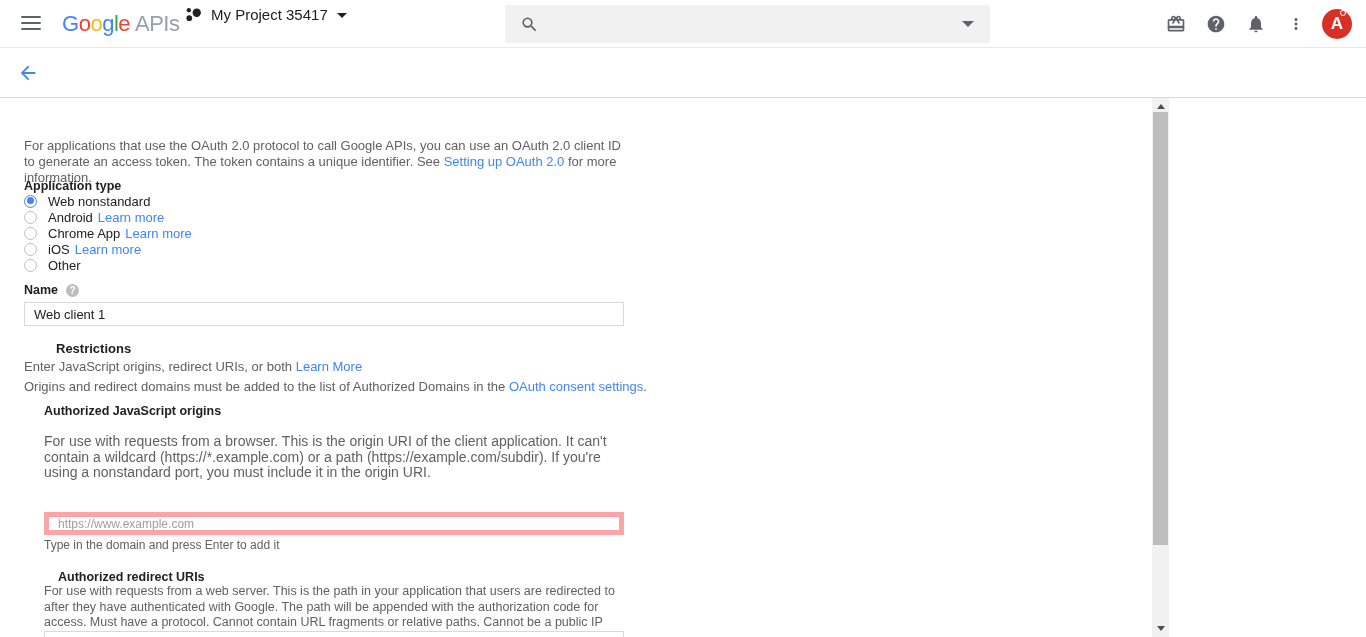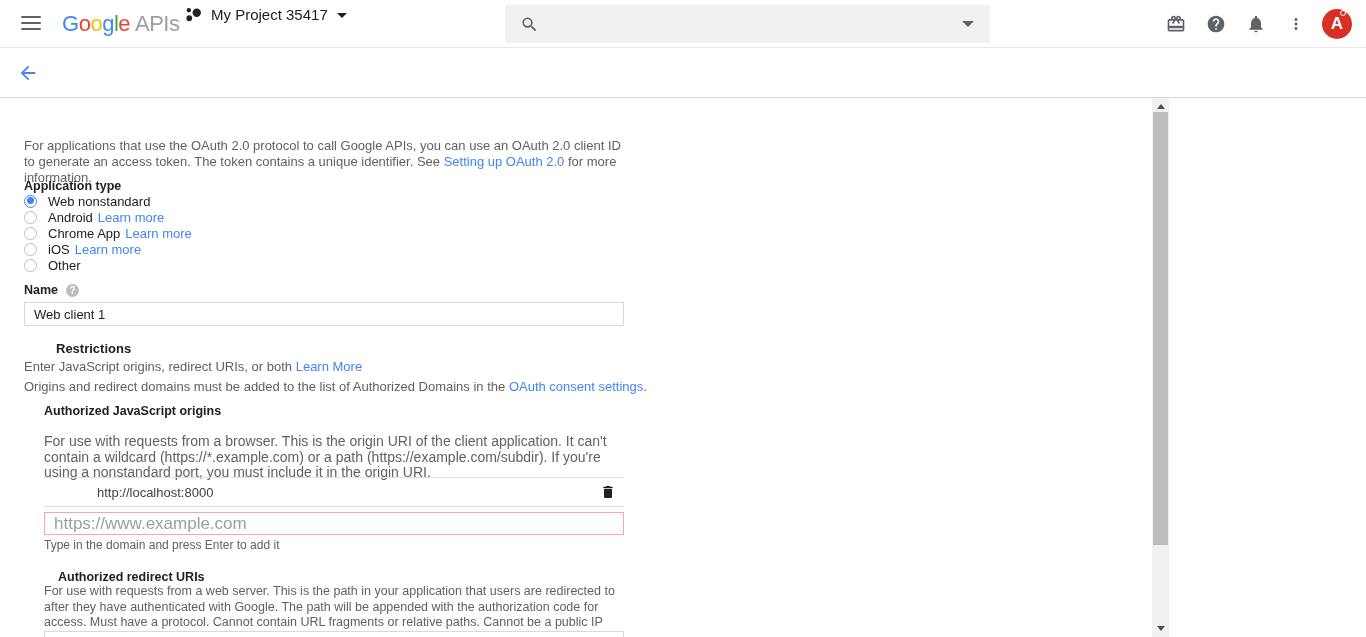--- a/index.html
+++ b/index.html
@@ -81,21 +81,21 @@
   .origins-h { position:absolute; left:44px; top:306px; }
   .origins-desc { position:absolute; left:44px; top:336px; width:582px; font-size:14px;
     line-height:15.7px; color:#616161; }
   .origin-row { position:absolute; left:44px; top:379px; width:580px; height:30px;
     border-top:1px solid #e0e0e0; border-bottom:1px solid #e0e0e0;
     display:flex; align-items:center; }
   .origin-text { font-size:13px; color:#424242; padding-left:53px; flex:1; }
   .trash-btn { width:30px; height:30px; display:flex; align-items:center; justify-content:center;
     cursor:pointer; margin-right:1px; }
   .origin-input { position:absolute; left:44px; top:414px; width:580px; height:23px;
-    border:1px solid #fca5a5; font-size:17px; color:#212121; padding:0 9px;
+    border:5px solid #fca5a5; font-size:12px; color:#212121; padding:0 9px;
     font-family:inherit; outline:none; }
   .origin-input::placeholder { color:#9e9e9e; opacity:1; }
   .origin-helper { position:absolute; left:44px; top:440px; font-size:12px; color:#616161; }
 
   .redirect-h { position:absolute; left:58px; top:472px; }
   .redirect-desc { position:absolute; left:44px; top:486px; width:590px; font-size:12.5px;
     line-height:15.7px; color:#616161; }
   .partial-input { position:absolute; left:44px; top:533px; width:580px; height:7px;
     border:1px solid #d9d9d9; border-bottom:none; background:#fff; }
 
@@ -215,28 +215,20 @@
     </div>
     <input class="name-input" value="Web client 1" style="">
 
     <div class="section-label restrictions-h">Restrictions</div>
     <div class="restr-line1"><span>Enter JavaScript origins, redirect URIs, or both </span><a class="lnk">Learn More</a></div>
     <div class="restr-line2"><span>Origins and redirect domains must be added to the list of Authorized Domains in the </span><a class="lnk">OAuth consent settings</a><span>.</span></div>
 
     <div class="section-label origins-h">Authorized JavaScript origins</div>
     <div class="origins-desc">For use with requests from a browser. This is the origin URI of the client application. It can't contain a wildcard (https://*.example.com) or a path (https://example.com/subdir). If you're using a nonstandard port, you must include it in the origin URI.</div>
 
-    <div class="origin-row">
-      <span class="origin-text">http://localhost:8000</span>
-      <span class="trash-btn">
-        <svg width="16" height="16" viewBox="0 0 24 24" fill="#212121">
-          <path d="M6 19c0 1.1.9 2 2 2h8c1.1 0 2-.9 2-2V7H6v12zM19 4h-3.5l-1-1h-5l-1 1H5v2h14V4z"></path>
-        </svg>
-      </span>
-    </div>
     <input class="origin-input" placeholder="https://www.example.com" style="">
     <div class="origin-helper">Type in the domain and press Enter to add it</div>
 
     <div class="section-label redirect-h">Authorized redirect URIs</div>
     <div class="redirect-desc">For use with requests from a web server. This is the path in your application that users are redirected to after they have authenticated with Google. The path will be appended with the authorization code for access. Must have a protocol. Cannot contain URL fragments or relative paths. Cannot be a public IP address.</div>
     <div class="partial-input"></div>
   </div>
 
   <div class="scrollbar">
     <div class="sb-arrow up">

